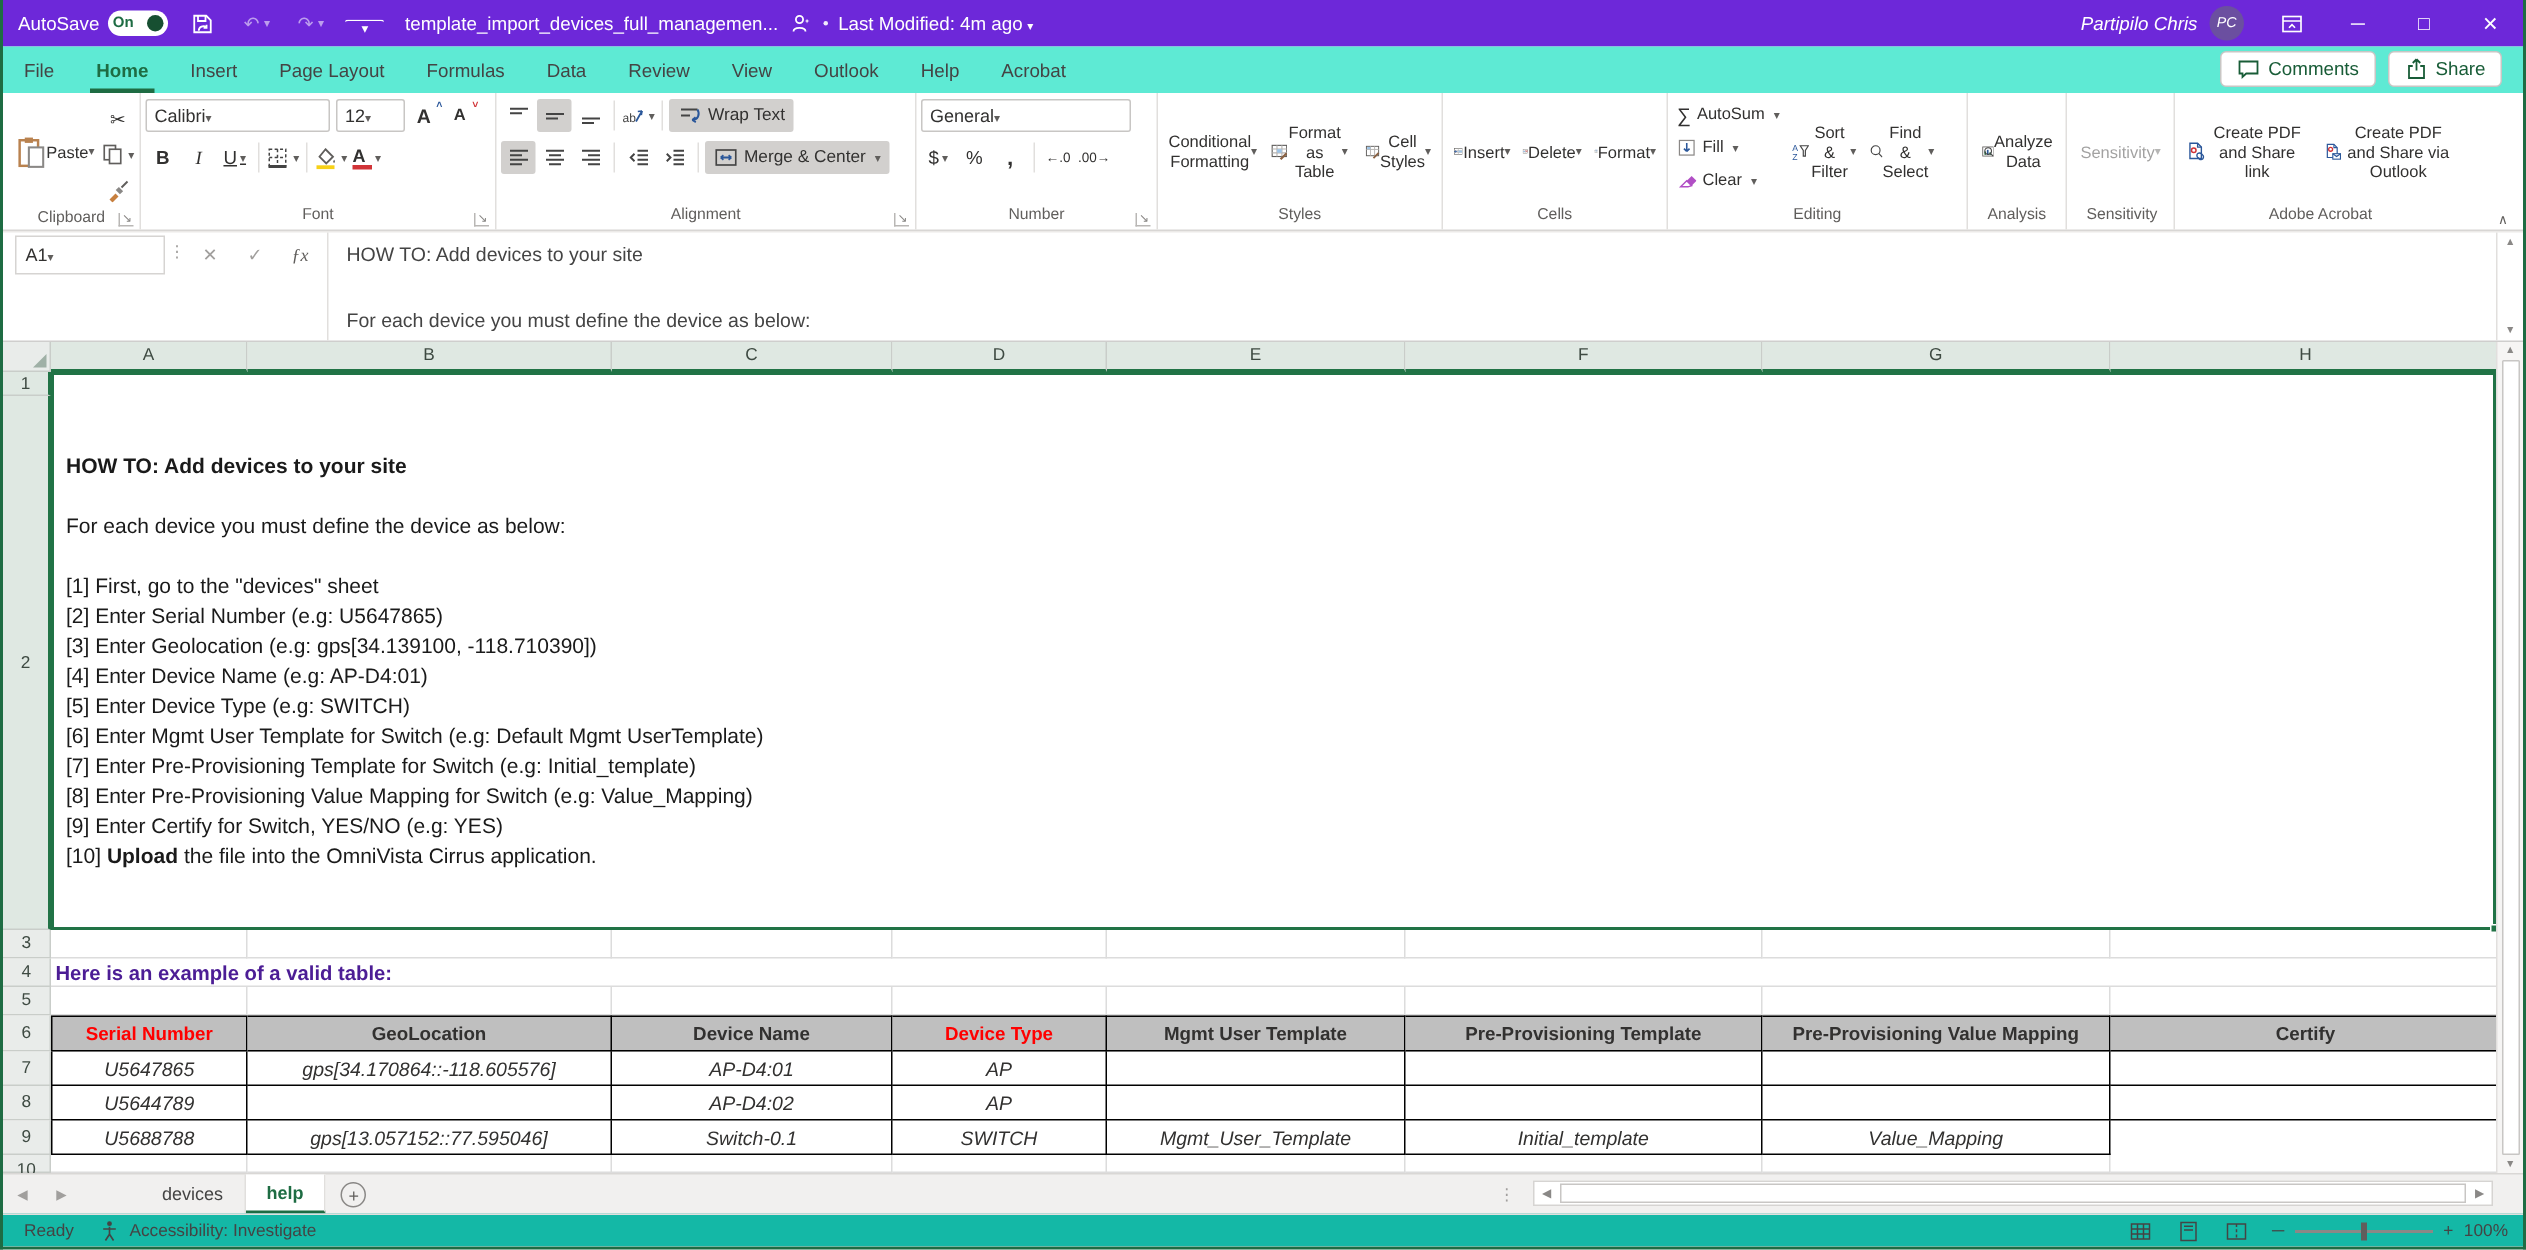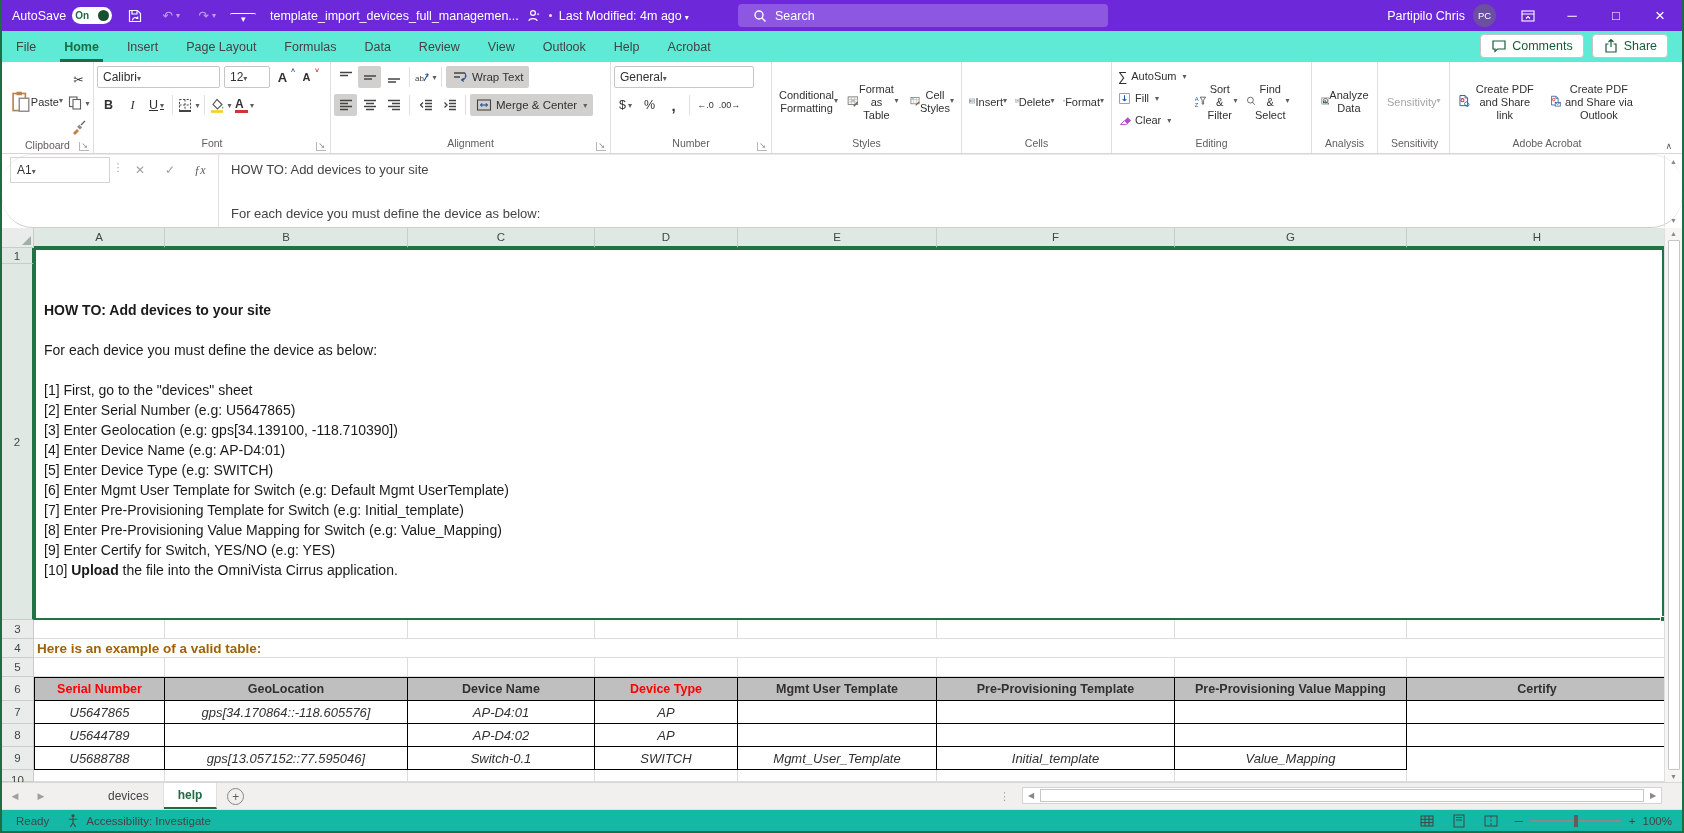--- a/index.html
+++ b/index.html
@@ -13,21 +13,21 @@
   .autosave { display:flex; align-items:center; gap:6px; }
   .as-toggle { width:40px; height:17px; background:#fff; border-radius:9px; display:flex; align-items:center; padding:0 3px; gap:3px; }
   .as-on { color:#1E6C43; font-size:10px; font-weight:bold; }
   .as-knob { width:11px; height:11px; border-radius:50%; background:#174F31; margin-left:auto; }
   .qat-btn { display:inline-flex; align-items:center; justify-content:center; width:26px; height:26px; border-radius:2px; }
   .qat-btn.dim { opacity:.55; }
   .tb-title { position:absolute; left:268px; top:0; height:31px; display:flex; align-items:center; gap:7px; white-space:nowrap; }
   .tb-dot { width:3px; height:3px; border-radius:50%; background:#fff; opacity:.9; }
   .tb-search { position:absolute; left:736px; top:4px; width:370px; height:23px; background:rgba(255,255,255,.22); border-radius:4px;
                display:flex; align-items:center; gap:7px; padding-left:14px; color:#fff; }
-  .tb-right { position:absolute; right:0; top:0; height:31px; display:flex; align-items:center; }
+  .tb-right { position:absolute; right:0; top:0; height:31px; display:flex; align-items:center;font-style:italic; }
   .avatar { width:23px; height:23px; border-radius:50%; background:#6B4FA0; color:#fff; font-size:9.5px; display:flex; align-items:center; justify-content:center; margin:0 10px 0 8px; }
   .winbtn { width:44px; height:31px; display:flex; align-items:center; justify-content:center; font-size:13px; }
   .dd-w::after { content:"▾"; font-size:8px; margin-left:3px; }
 
   
   .tabrow { height:31px; background:#5eead4; display:flex; align-items:center; position:relative; }
   .rtab { padding:0 14px; font-size:12.5px; color:#444; height:31px; display:flex; align-items:center; position:relative; }
   .rtab.active { color:#1E6C43; font-weight:bold; }
   .rtab.active::after { content:""; position:absolute; left:10px; right:10px; bottom:0; height:3px; background:#1E6C43; }
   .tab-actions { position:absolute; right:14px; top:3px; display:flex; gap:8px; }
@@ -55,21 +55,21 @@
   .tgl { height:22px; display:inline-flex; align-items:center; gap:4px; padding:0 6px; font-size:11.5px; border-radius:2px; }
   .stackbtn { height:20px; display:flex; align-items:center; gap:4px; font-size:11px; padding:0 3px; border-radius:2px; }
   .dis { opacity:.45; }
   .collapse-ribbon { position:absolute; right:10px; bottom:2px; font-size:9px; color:#605e5c; }
   .grow-a { font-size:13px; font-weight:bold; position:relative; }
   .grow-a i { font-style:normal; font-size:7px; position:absolute; top:1px; right:-1px; color:#2b579a; }
   .bld { font-weight:bold; } .itl { font-style:italic; font-family:"Liberation Serif",serif; } .und { text-decoration:underline; }
   .clrbar { display:block; width:13px; height:3px; margin:-1px auto 0; }
 
   
-  .formula-row { height:74px; background:#fff; border-top:1px solid #eceae8; border-bottom:1px solid #cfcecd; display:flex; position:relative;border-radius:31px; }
+  .formula-row { height:74px; background:#fff; border-top:1px solid #eceae8; border-bottom:1px solid #cfcecd; display:flex; position:relative; }
   .name-box { width:100px; height:26px; border:1px solid #d6d4d2; margin:2px 0 0 8px; display:flex; align-items:center; padding:0 6px; font-size:12px; color:#323130; }
   .name-box .dd::after { margin-left:auto; }
   .fb-dots { width:16px; display:flex; justify-content:center; padding-top:6px; color:#a19f9d; font-size:11px; }
   .fb-btns { display:flex; align-items:center; height:26px; margin-top:2px; gap:2px; }
   .fb-btn { width:28px; height:24px; display:flex; align-items:center; justify-content:center; font-size:12px; color:#a19f9d; }
   .fb-fx { color:#605e5c; font-family:"Liberation Serif",serif; font-style:italic; }
   .fb-div { width:1px; background:#e1dfdd; margin:0 4px; }
   .fb-text { flex:1; padding:4px 0 0 8px; font-size:13px; color:#444; overflow:hidden; }
   .fb-text div { height:22px; line-height:22px; white-space:nowrap; }
   .fb-scroll { width:18px; border-left:1px solid #e1dfdd; display:flex; flex-direction:column; justify-content:space-between; align-items:center; padding:3px 0; color:#8a8886; font-size:7px; }
@@ -85,21 +85,21 @@
   .corner-tri { position:absolute; right:2px; bottom:2px; width:0; height:0; border-left:9px solid transparent; border-bottom:9px solid #9FB0A6; }
   .colhdr { background:#DFE8E2; border-right:1px solid #c9cdc9; border-bottom:2px solid #217346; font-size:11.5px; color:#3e4a42;
             display:flex; align-items:center; justify-content:center; flex:none; height:20px; }
   .cA{width:131px;} .cB{width:243px;} .cC{width:187px;} .cD{width:143px;} .cE{width:199px;} .cF{width:238px;} .cG{width:232px;} .cH{width:261px;}
   .gcell { border-right:1px solid #dcdcdc; border-bottom:1px solid #dcdcdc; flex:none; }
   .hdr2 { display:flex; flex-direction:column; width:32px; flex:none; }
   .hdr2 .rowhdr { width:32px; }
   .merged { width:1630px; border:2px solid #217346; position:relative; padding:50px 0 0 8px; font-size:14px; color:#1a1a1a; flex:none; }
   .merged .line { height:20px; line-height:20px; white-space:nowrap; }
   .fill-handle { position:absolute; right:-4px; bottom:-4px; width:6px; height:6px; background:#217346; border:1px solid #fff; }
-  .example-cell { width:1630px; border-bottom:1px solid #dcdcdc; color:#a16207; font-weight:bold; font-size:13.5px; display:flex; align-items:center; padding-left:3px; flex:none; }
+  .example-cell { width:1630px; border-bottom:1px solid #dcdcdc; color:#4c1d95; font-weight:bold; font-size:13.5px; display:flex; align-items:center; padding-left:3px; flex:none; }
   .thead { background:#BFBFBF; border:1px solid #000; border-left:none; font-weight:bold; font-size:12.5px; display:flex; align-items:center; justify-content:center; flex:none; }
   .thead.first { border-left:1px solid #000; }
   .thead.red { color:#FF0000; }
   .tcell { border-right:1px solid #000; border-bottom:1px solid #000; font-size:13px; font-style:italic; display:flex; align-items:center; justify-content:center; flex:none; white-space:nowrap; overflow:hidden; }
   .tcell.first { border-left:1px solid #000; }
   .vscroll { width:18px; background:#f6f5f4; border-left:1px solid #e1dfdd; display:flex; flex-direction:column; align-items:center; font-size:7px; color:#8a8886; padding:2px 0; }
   .vthumb { width:12px; flex:1; margin:3px 0; background:#fff; border:1px solid #c8c6c4; border-radius:1px; }
 
   
   .sheetbar { height:27px; background:#F1F0EF; border-top:1px solid #d9d7d5; display:flex; align-items:stretch; position:relative; font-size:12px; }
@@ -338,26 +338,20 @@
         <span>▾</span>
       </span>
   </div>
   <div class="tb-title">
     <span>template_import_devices_full_managemen...</span>
     <svg class="ric" viewBox="0 0 16 16">
         <use href="#i-people"></use>
       </svg>
     <span class="tb-dot"></span>
     <span class="dd-w">Last Modified: 4m ago</span>
-  </div>
-  <div class="tb-search">
-    <svg class="ric" viewBox="0 0 16 16">
-        <use href="#i-search"></use>
-      </svg>
-    <span>Search</span>
   </div>
   <div class="tb-right">
     <span>Partipilo Chris</span>
     <span class="avatar">
         <span>PC</span>
       </span>
     <span class="winbtn">
         <svg class="ric" viewBox="0 0 16 16">
           <use href="#i-ribbon-display"></use>
         </svg>

